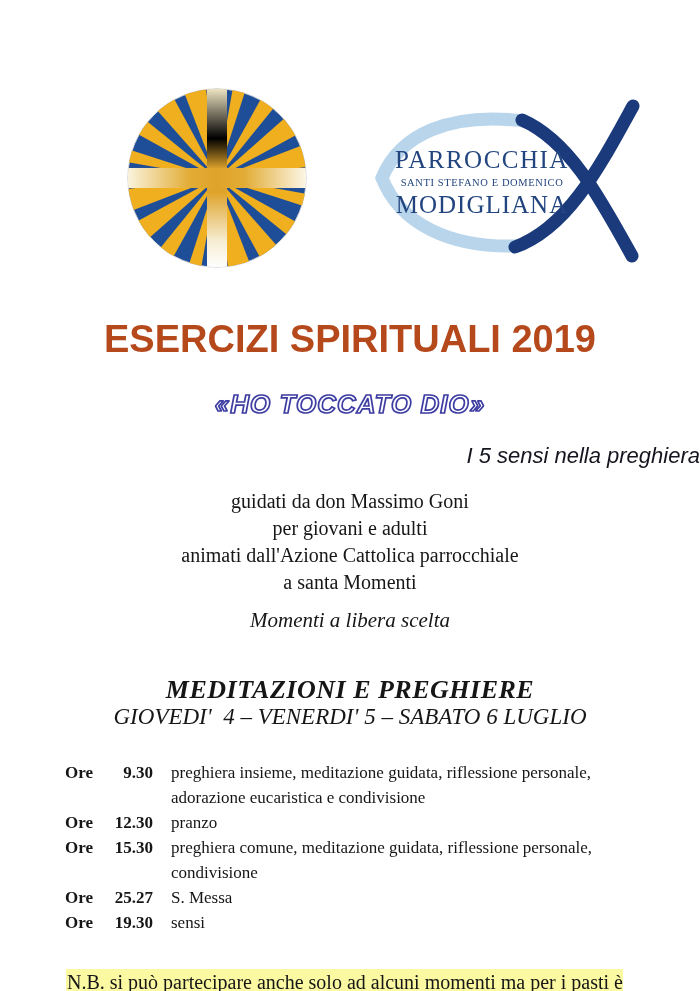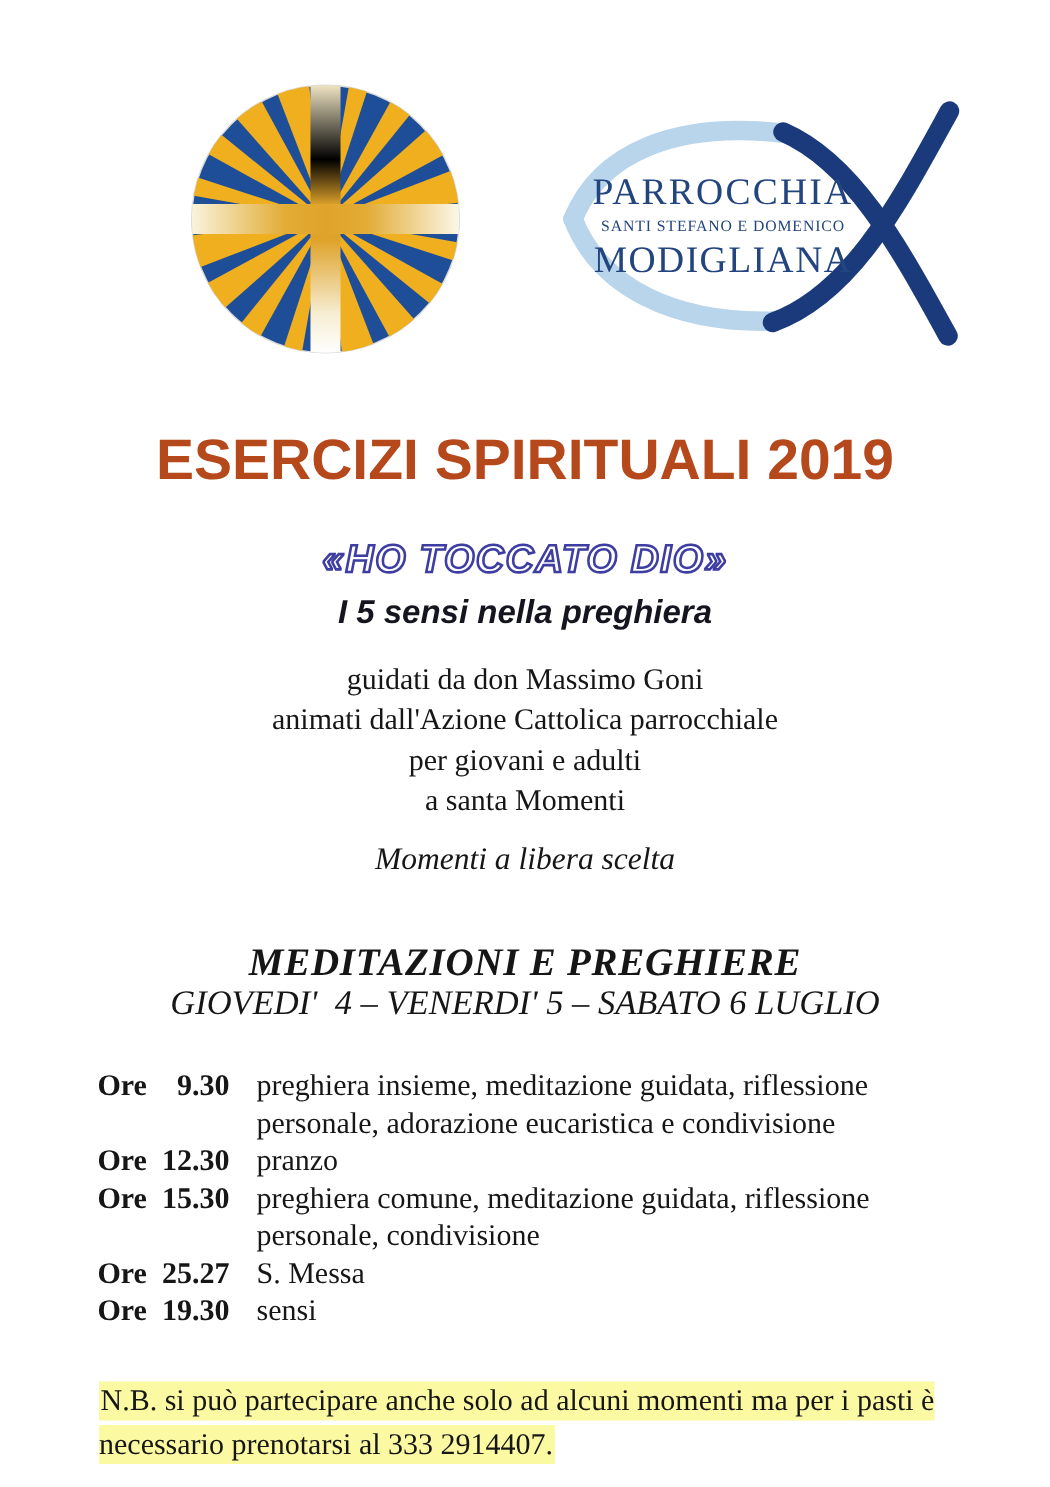--- a/index.html
+++ b/index.html
@@ -6,21 +6,21 @@
   .page {
     position:relative;
     width:700px; height:991px;
     background:#ffffff;
     overflow:hidden;
     font-family:"Liberation Serif", serif;
     color:#161616;
   }
 
   
-  .logo-row { position:relative; height:237px; }
+  .logo-row { position:relative; height:237px;margin-top:32px; }
   .ac-logo { position:absolute; left:126px; top:55px; width:182px; height:182px; }
   .fish-logo { position:absolute; left:372px; top:58px; width:292px; height:178px; }
 
   
   .title {
     margin:51px 0 0 0;
     text-align:center;
     font-family:"Liberation Sans", sans-serif;
     font-weight:bold;
     font-size:38px;
@@ -34,24 +34,24 @@
     font-weight:bold;
     font-style:italic;
     font-size:26px;
     line-height:36px;
     letter-spacing:1px;
     color:#ffffff;
     -webkit-text-stroke:1.7px #3d3da2;
     text-shadow:0 0 1px #3d3da2;
   }
   .tagline {
-    margin-top:5px;
-    text-align:center;
+    margin-top:21px;
+    text-align:right;
     font-family:"Liberation Sans", sans-serif;
-    font-weight:bold;
+    font-weight:normal;
     font-style:italic;
     font-size:22px;
     line-height:26px;
     color:#15151f;
   }
 
   
   .intro { margin-top:19px; text-align:center; font-size:20px; line-height:27px; }
   .momenti {
     margin-top:12px;
@@ -77,21 +77,21 @@
     font-size:23px;
     line-height:26px;
   }
 
   
   .schedule { margin:30px 54px 0 65px; }
   .sched-row {
     display:grid;
     grid-template-columns:88px 1fr;
     column-gap:18px;
-    font-size:20px;
+    font-size:17px;
     line-height:25px;
   }
   .sched-label { display:flex; justify-content:space-between; font-weight:bold; }
   .sched-activity { }
 
   
   .notice { margin:33px 40px 0 66px; width:592px; font-size:20px; line-height:29px; }
   .notice mark {
     background:#fbf9a1;
     color:#161616;
@@ -162,22 +162,22 @@
   </div>
 
   <h1 class="title" style="color:#B5491C">ESERCIZI SPIRITUALI 2019</h1>
 
   <div class="subtitle">«HO TOCCATO DIO»</div>
 
   <div class="tagline">I 5 sensi nella preghiera</div>
 
   <div class="intro">
     <div>guidati da don Massimo Goni</div>
+    <div>per giovani e adulti</div>
     <div>animati dall'Azione Cattolica parrocchiale</div>
-    <div>per giovani e adulti</div>
     <div>a santa Momenti</div>
   </div>
 
   <div class="momenti">Momenti a libera scelta</div>
 
   <h2 class="section-heading">MEDITAZIONI E PREGHIERE</h2>
 
   <div class="section-dates">GIOVEDI'&nbsp; 4 – VENERDI' 5 – SABATO 6 LUGLIO</div>
 
   <div class="schedule">

